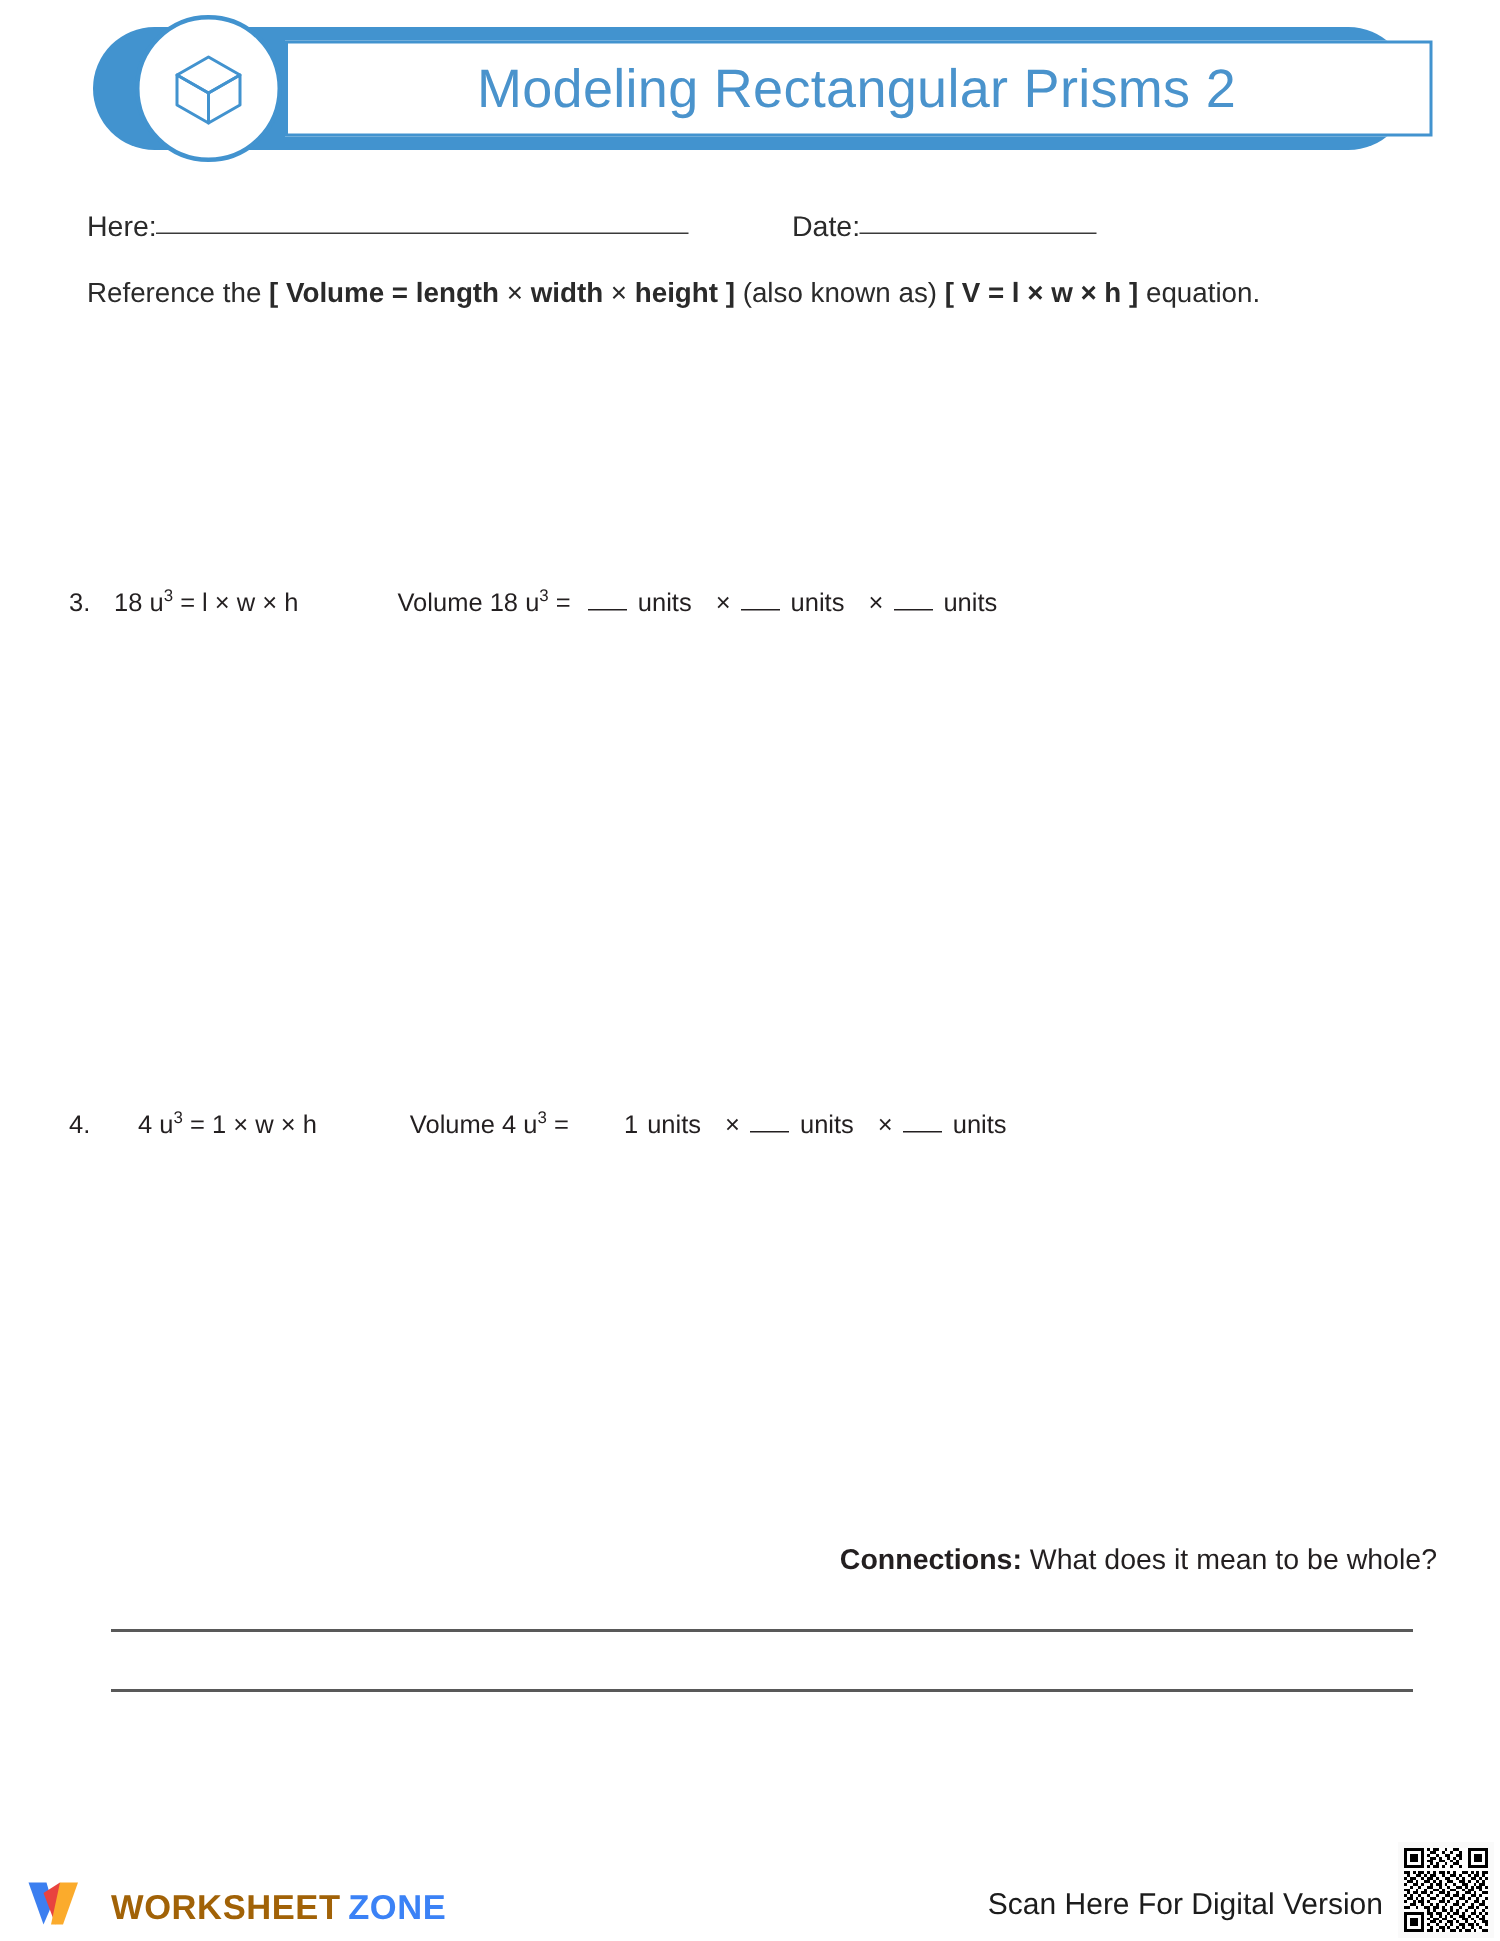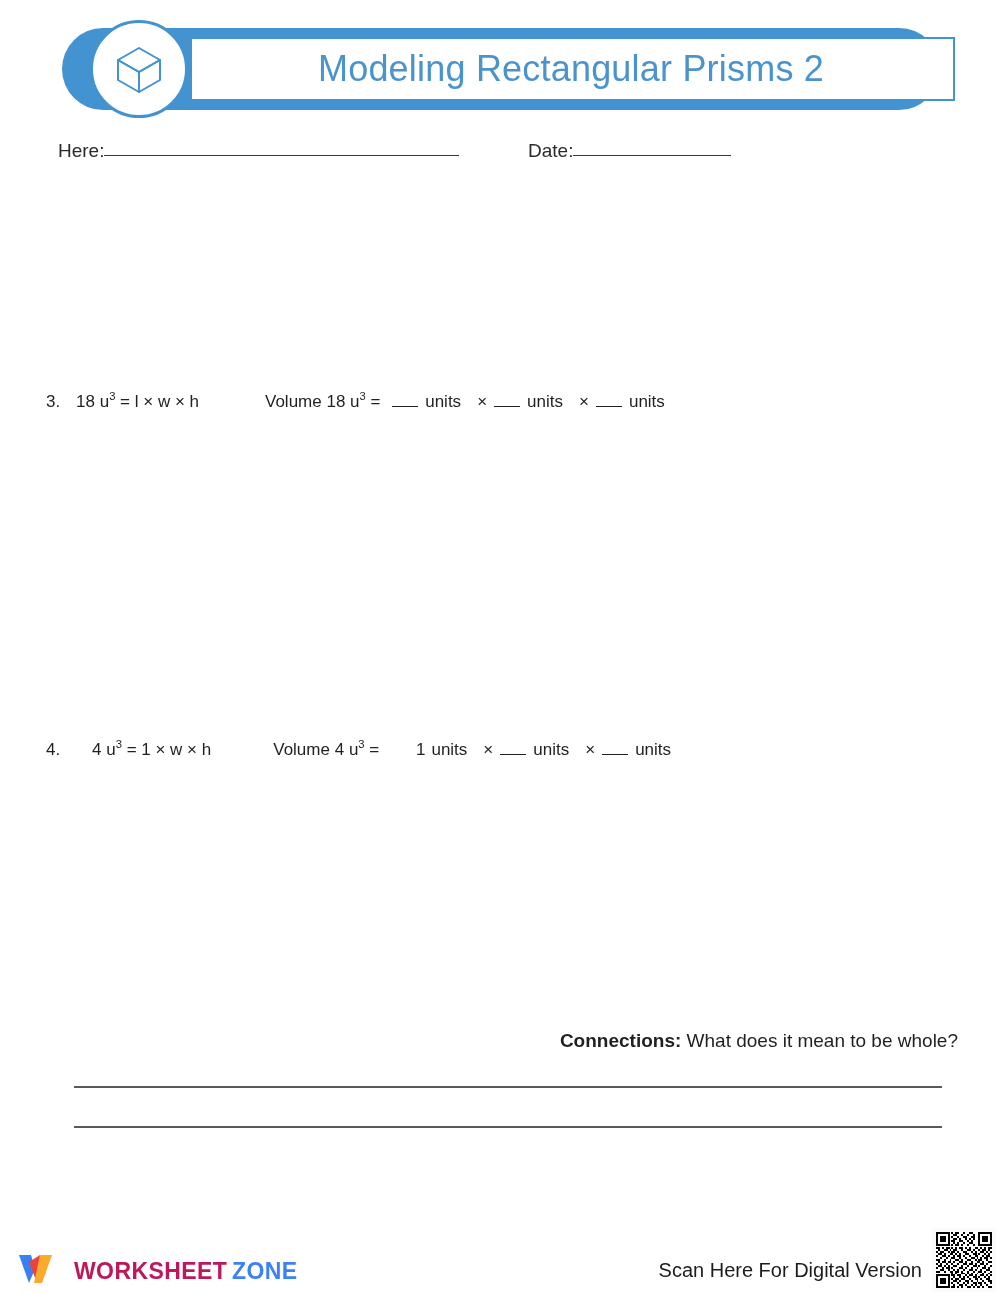--- a/index.html
+++ b/index.html
@@ -17,21 +17,20 @@
     overflow: hidden;
   }
 
   
   .header-banner {
     position: absolute;
     left: 62px;
     top: 18px;
     width: 878px;
     height: 82px;
-    margin-top: 10px;
   }
   .banner-pill {
     position: absolute;
     left: 0;
     top: 0;
     width: 878px;
     height: 82px;
     background: #4293cf;
     border-radius: 41px;
   }
@@ -188,21 +187,21 @@
     height: 38px;
     display: flex;
     align-items: center;
   }
   .logo-mark { margin-right: 12px; }
   .logo-text {
     font-size: 23px;
     font-weight: 700;
     letter-spacing: 0.4px;
   }
-  .logo-worksheet { color: #be185d; }
+  .logo-worksheet { color: #a16207; }
   .logo-zone { color: #3b82f6; margin-left: 5px; }
 
   .scan-text {
     position: absolute;
     right: 78px;
     top: 1259px;
     font-size: 20px;
     color: #1c1c1c;
     white-space: nowrap;
   }
@@ -236,20 +235,21 @@
 </div>
 
 <div class="name-date-row">
   <span class="nd-label">Here:</span><span class="nd-rule nd-name-rule"></span>
   <span class="nd-date-wrap">
     <span class="nd-label">Date:</span><span class="nd-rule nd-date-rule"></span>
   </span>
 </div>
 
 <div class="directions">
+  <div><span>Reference the </span><b>[ Volume = length </b><span>×</span><b> width </b><span>×</span><b> height ]</b><span> (also known as) </span><b>[  V = l × w ×  h ]</b><span> equation.</span></div>
 </div>
 
 <div class="exercise" id="exercise-3">
   <span class="ex-num">3.</span><span class="ex-eq"><span>18</span> <span>u</span><sup>3</sup><span> = l × w × h</span></span><span class="ex-vol"><span>Volume</span> <span>18</span> <span>u</span><sup>3</sup><span> = </span><span class="sp"></span><span class="blank-u"></span><span class="sp"></span><span>units</span><span class="sp-wide"></span><span>×</span><span class="sp"></span><span class="blank-u"></span><span class="sp"></span><span>units</span><span class="sp-wide"></span><span>×</span><span class="sp"></span><span class="blank-u"></span><span class="sp"></span><span>units</span></span>
 </div>
 <div class="work-area" id="work-area-3"></div>
 
 <div class="exercise" id="exercise-4">
   <span class="ex-num">4.</span><span class="ex-eq"><span>4</span> <span>u</span><sup>3</sup><span> = 1 × w × h</span></span><span class="ex-vol"><span>Volume</span> <span>4</span> <span>u</span><sup>3</sup><span> = </span><span class="sp-wide"></span><span class="sp-wide"></span><span>1</span><span class="sp"></span><span>units</span><span class="sp-wide"></span><span>×</span><span class="sp"></span><span class="blank-u"></span><span class="sp"></span><span>units</span><span class="sp-wide"></span><span>×</span><span class="sp"></span><span class="blank-u"></span><span class="sp"></span><span>units</span></span>
 </div>

